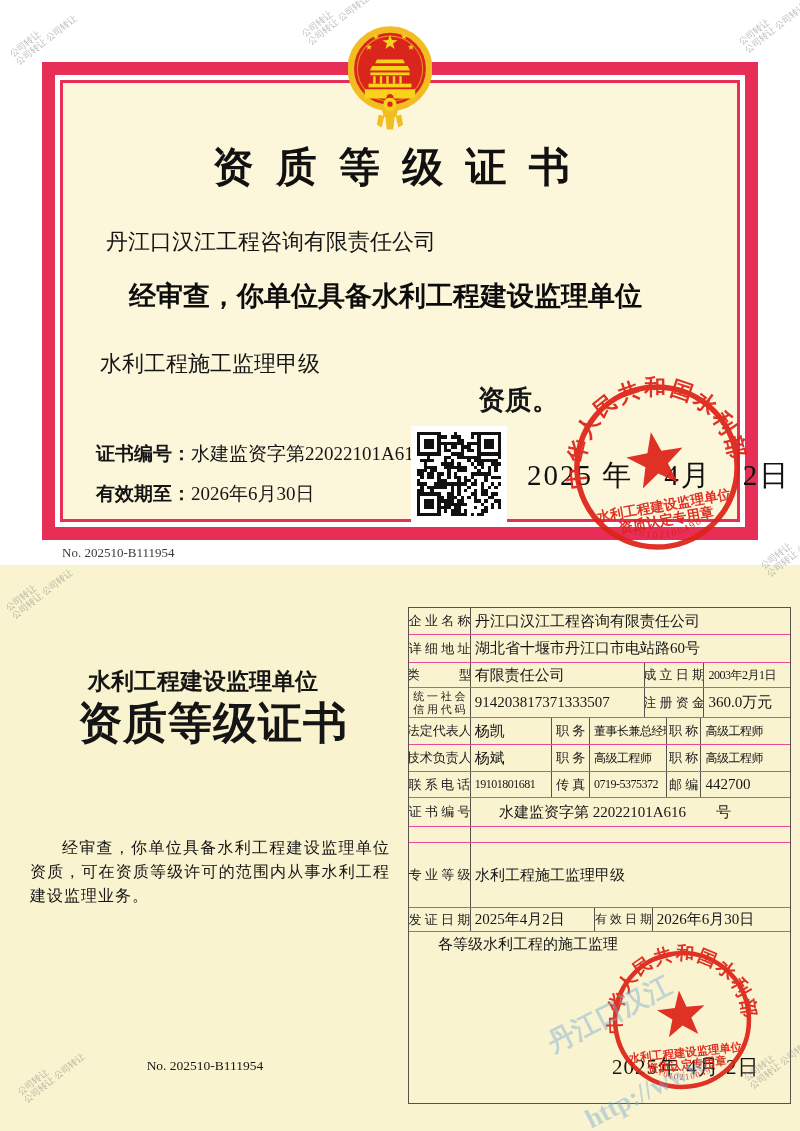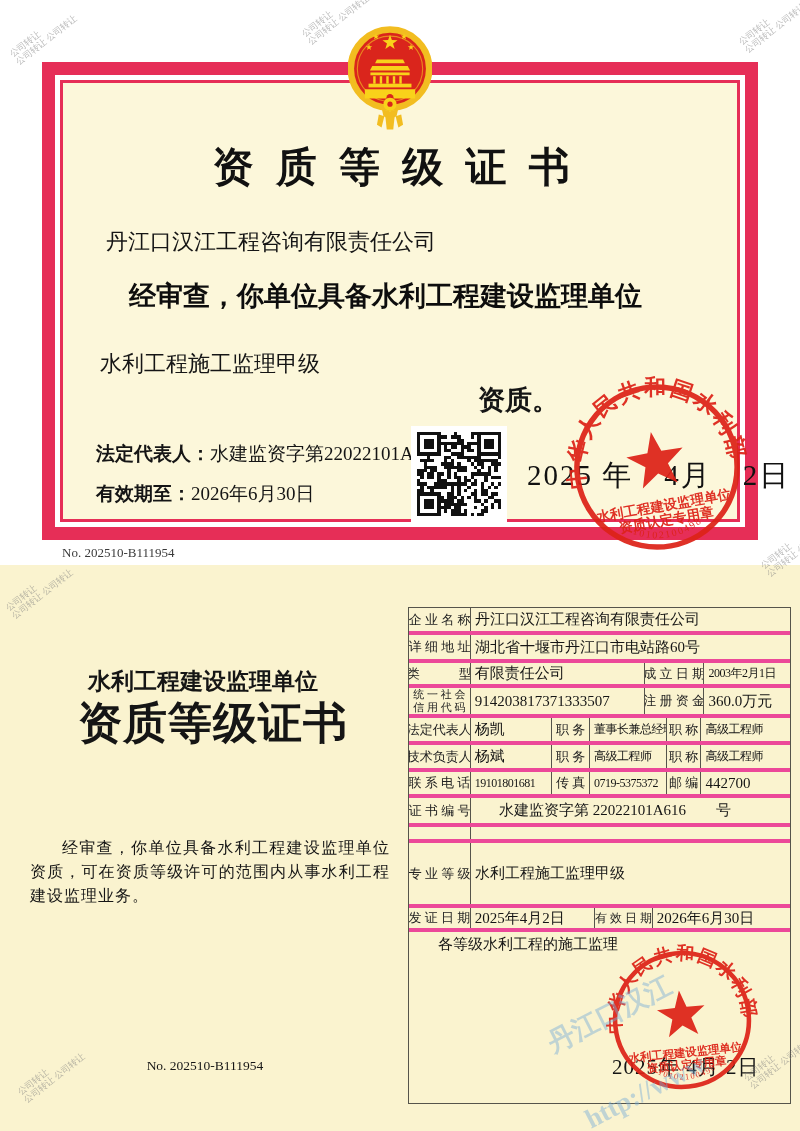--- a/index.html
+++ b/index.html
@@ -43,21 +43,21 @@
   .b-para{position:absolute;left:30px;top:836px;width:360px;font-size:16px;line-height:24px;
           text-align:justify;text-indent:2em;letter-spacing:1px;z-index:2;}
   .b-issuer{position:absolute;left:55px;top:1026px;width:300px;text-align:center;
             font-size:19px;font-weight:bold;z-index:2;}
   .b-serial{position:absolute;left:55px;top:1058px;width:300px;text-align:center;font-size:13.5px;z-index:2;}
   .b-date{position:absolute;left:612px;top:1053px;font-size:21px;letter-spacing:1px;z-index:2;}
 
   
   .tbl{position:absolute;left:408px;top:607px;width:383px;height:497px;z-index:1;
        border:1px solid #55544b;box-sizing:border-box;display:flex;flex-direction:column;}
-  .tr{display:flex;border-bottom:4px solid #ec4899;box-sizing:border-box;flex:0 0 auto;}
+  .tr{display:flex;border-bottom:1px solid #ec4899;box-sizing:border-box;flex:0 0 auto;}
   .tr.last{border-bottom:none;flex:1 1 auto;}
   .td{border-right:1px solid #55544b;box-sizing:border-box;display:flex;align-items:center;
       padding:1px 4px;font-size:15px;overflow:hidden;white-space:nowrap;}
   .td.end{border-right:none;}
   .td.fill{flex:1 1 auto;}
   .lab{justify-content:center;font-size:13px;padding:1px 1px;text-align:center;color:#222;}
   .lab2{flex-direction:column;justify-content:center;font-size:11px;line-height:13px;}
   .sm{font-size:12px;letter-spacing:-0.5px;}
   .scope-cell{flex-direction:column;align-items:stretch;justify-content:flex-start;white-space:normal;}
   .scope-head{text-align:center;font-size:17px;font-weight:bold;padding-top:3px;}
@@ -110,21 +110,21 @@
       <path d="M57 99 l-6 2 3 12 5 -3 z"></path>
     </g>
   </svg>
 
   <div class="t-title">资 质 等 级 证 书</div>
   <div class="t-company">丹江口汉江工程咨询有限责任公司</div>
   <div class="t-statement">经审查，你单位具备水利工程建设监理单位</div>
   <div class="t-grade">水利工程施工监理甲级</div>
   <div class="t-zizhi">资质。</div>
   <div class="t-certno">
-    <span class="lbl">法定代表人：</span><span>水建监资字第22022101A616号</span>
+    <span class="lbl">证书编号：</span><span>水建监资字第22022101A616号</span>
   </div>
   <div class="t-valid">
     <span class="lbl">有效期至：</span><span>2026年6月30日</span>
   </div>
   <div id="qr">
       <svg viewBox="0 0 25 25" shape-rendering="crispEdges">
         <rect x="0" y="0" width="1" height="1" fill="#111"></rect>
         <rect x="1" y="0" width="1" height="1" fill="#111"></rect>
         <rect x="2" y="0" width="1" height="1" fill="#111"></rect>
         <rect x="3" y="0" width="1" height="1" fill="#111"></rect>

